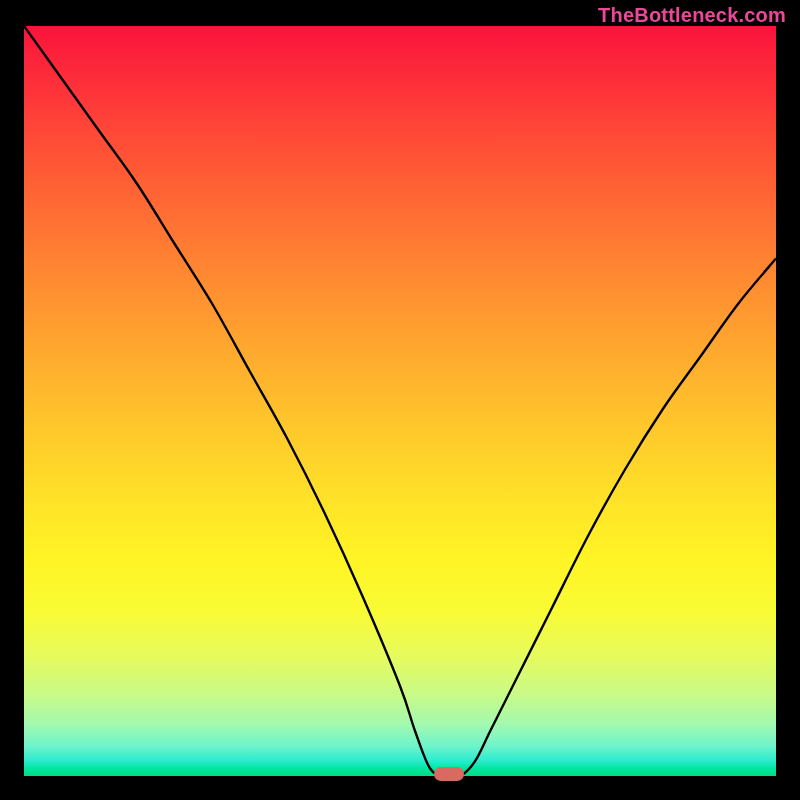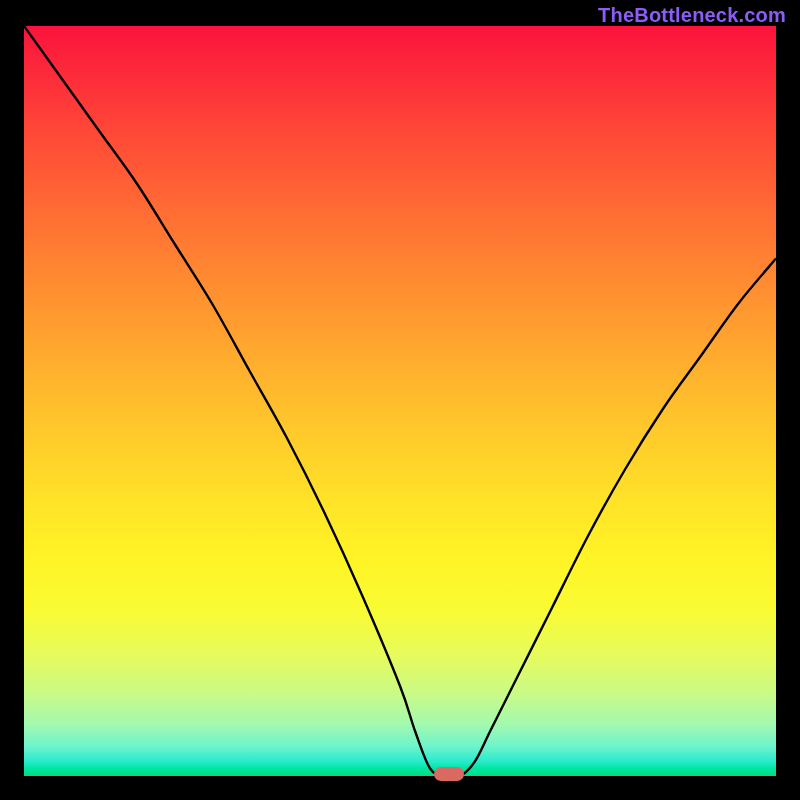--- a/index.html
+++ b/index.html
@@ -14,21 +14,21 @@
   .frame {
     position: relative;
     width: 800px;
     height: 800px;
     background: #000;
   }
   .watermark {
     position: absolute;
     top: 4px;
     right: 14px;
-    color: #8b5cf6;
+    color: #ec4899;
     font-size: 20px;
     font-weight: 600;
     letter-spacing: 0.2px;
     z-index: 10;
   }
   .plot {
     position: absolute;
     left: 24px;
     top: 26px;
     width: 752px;

